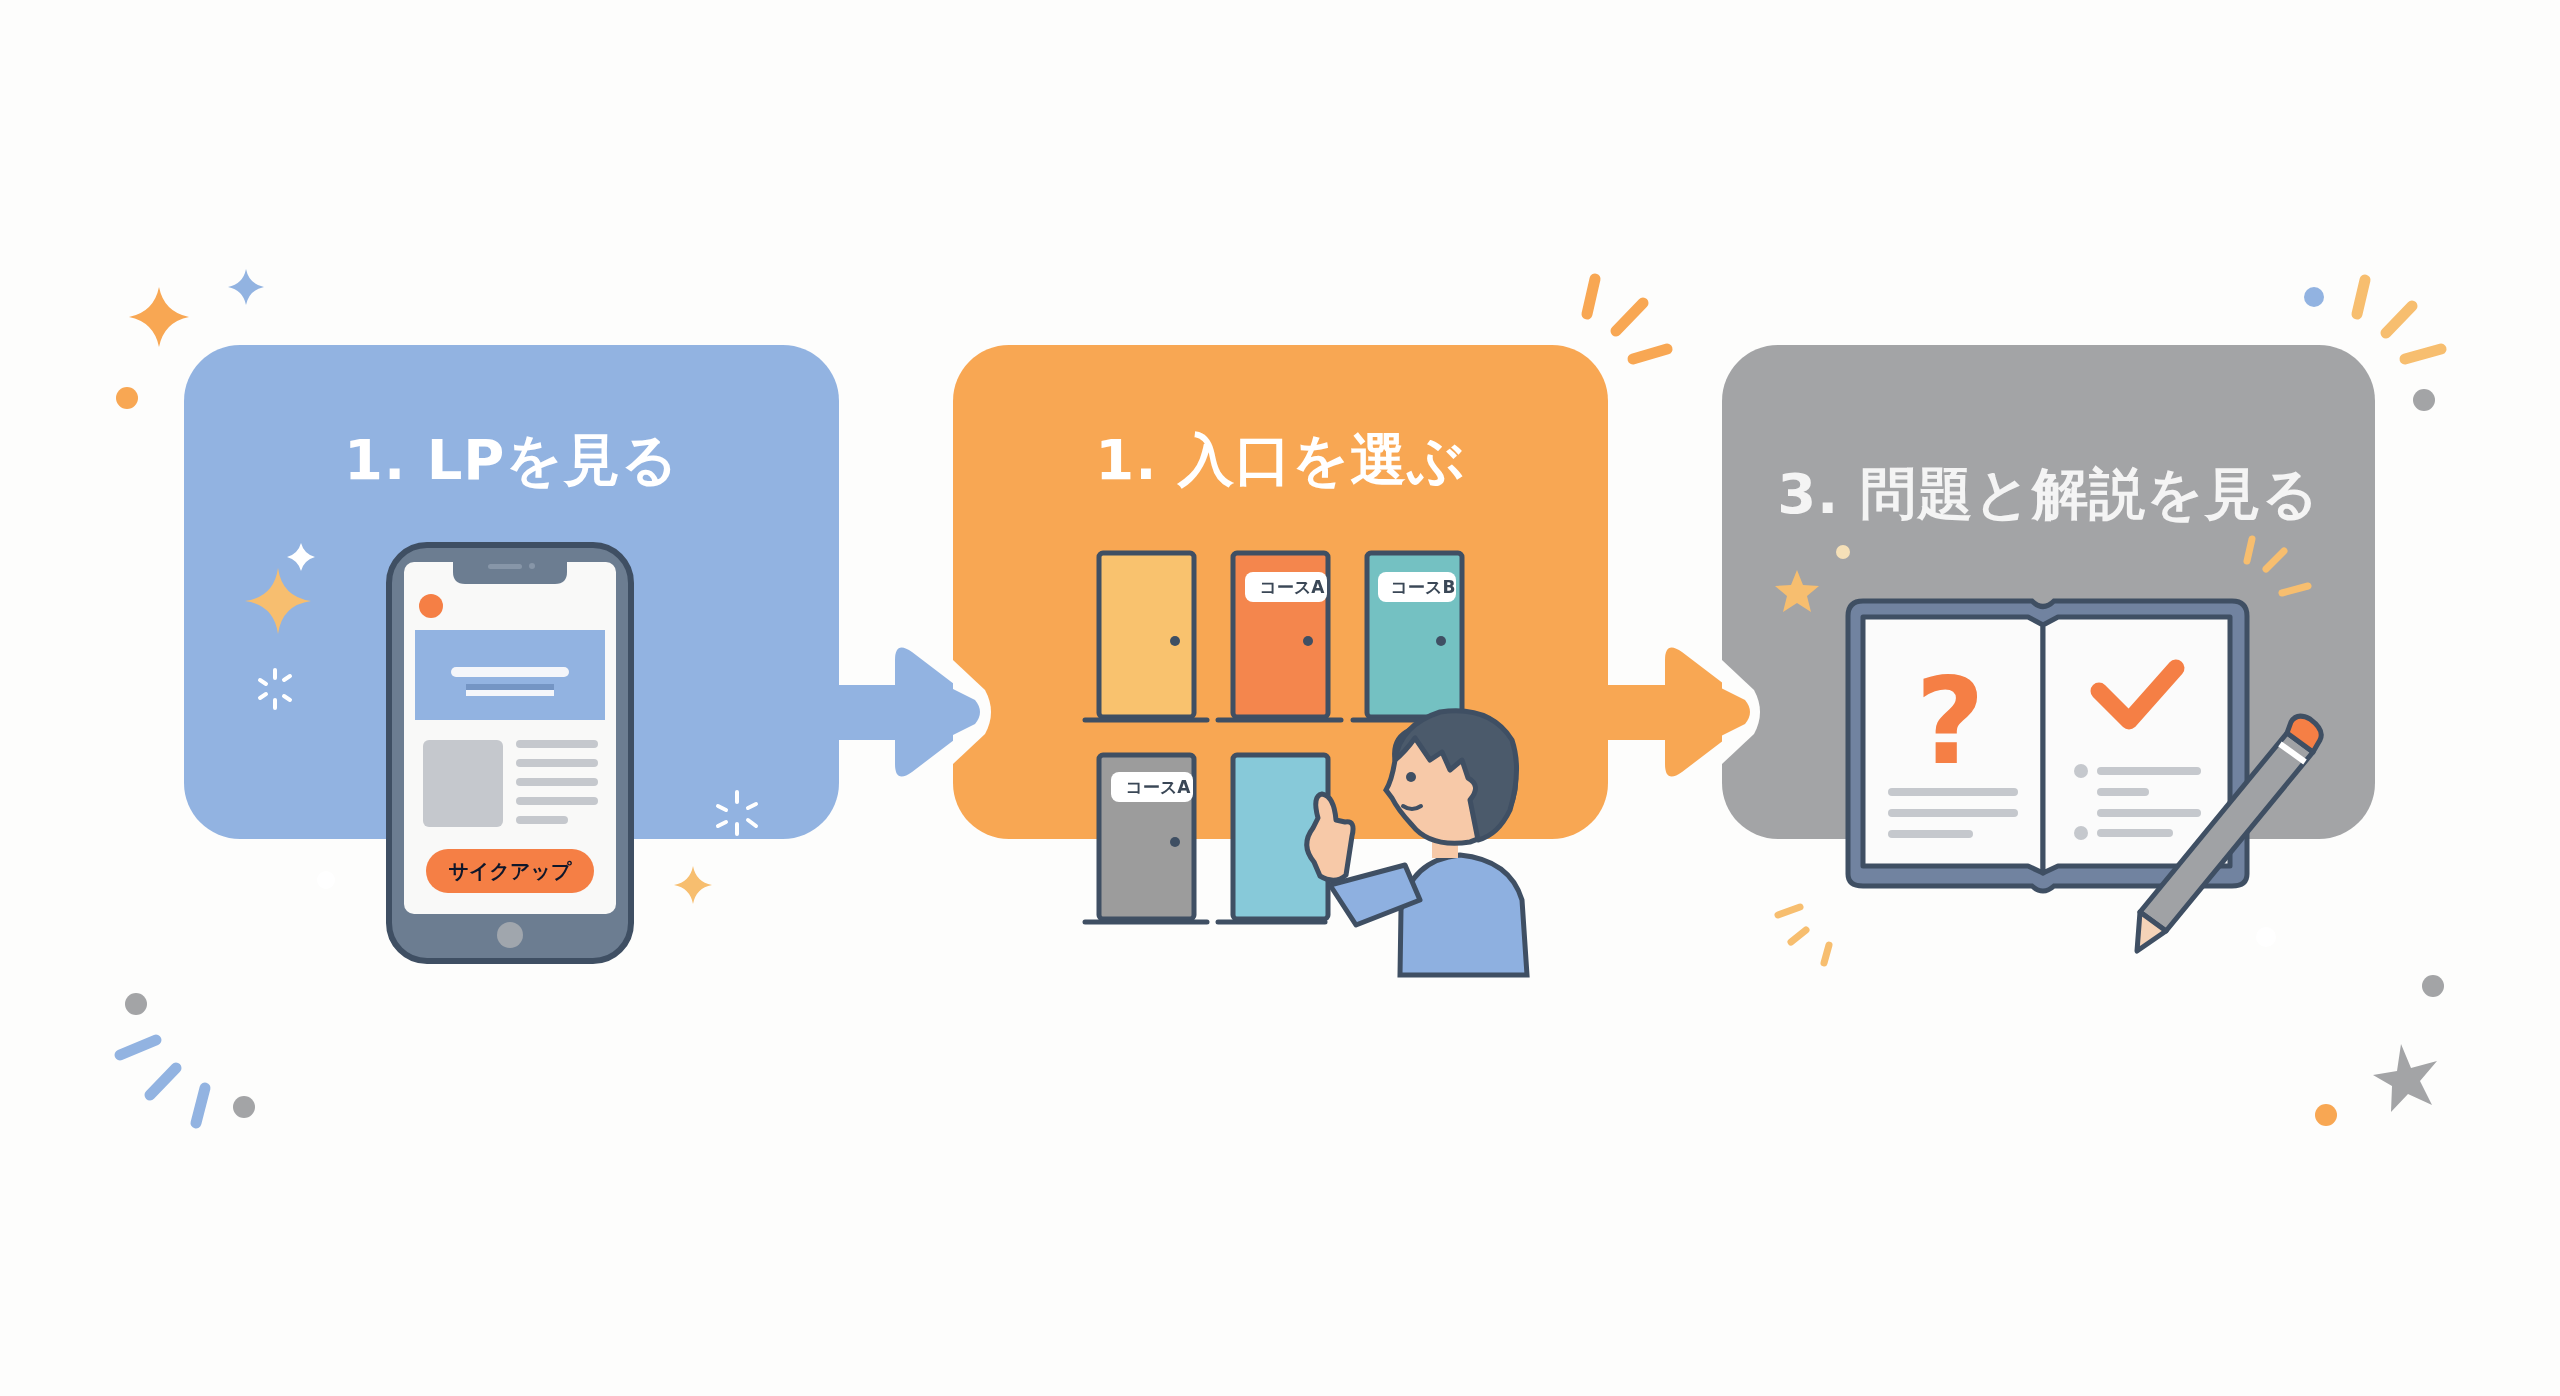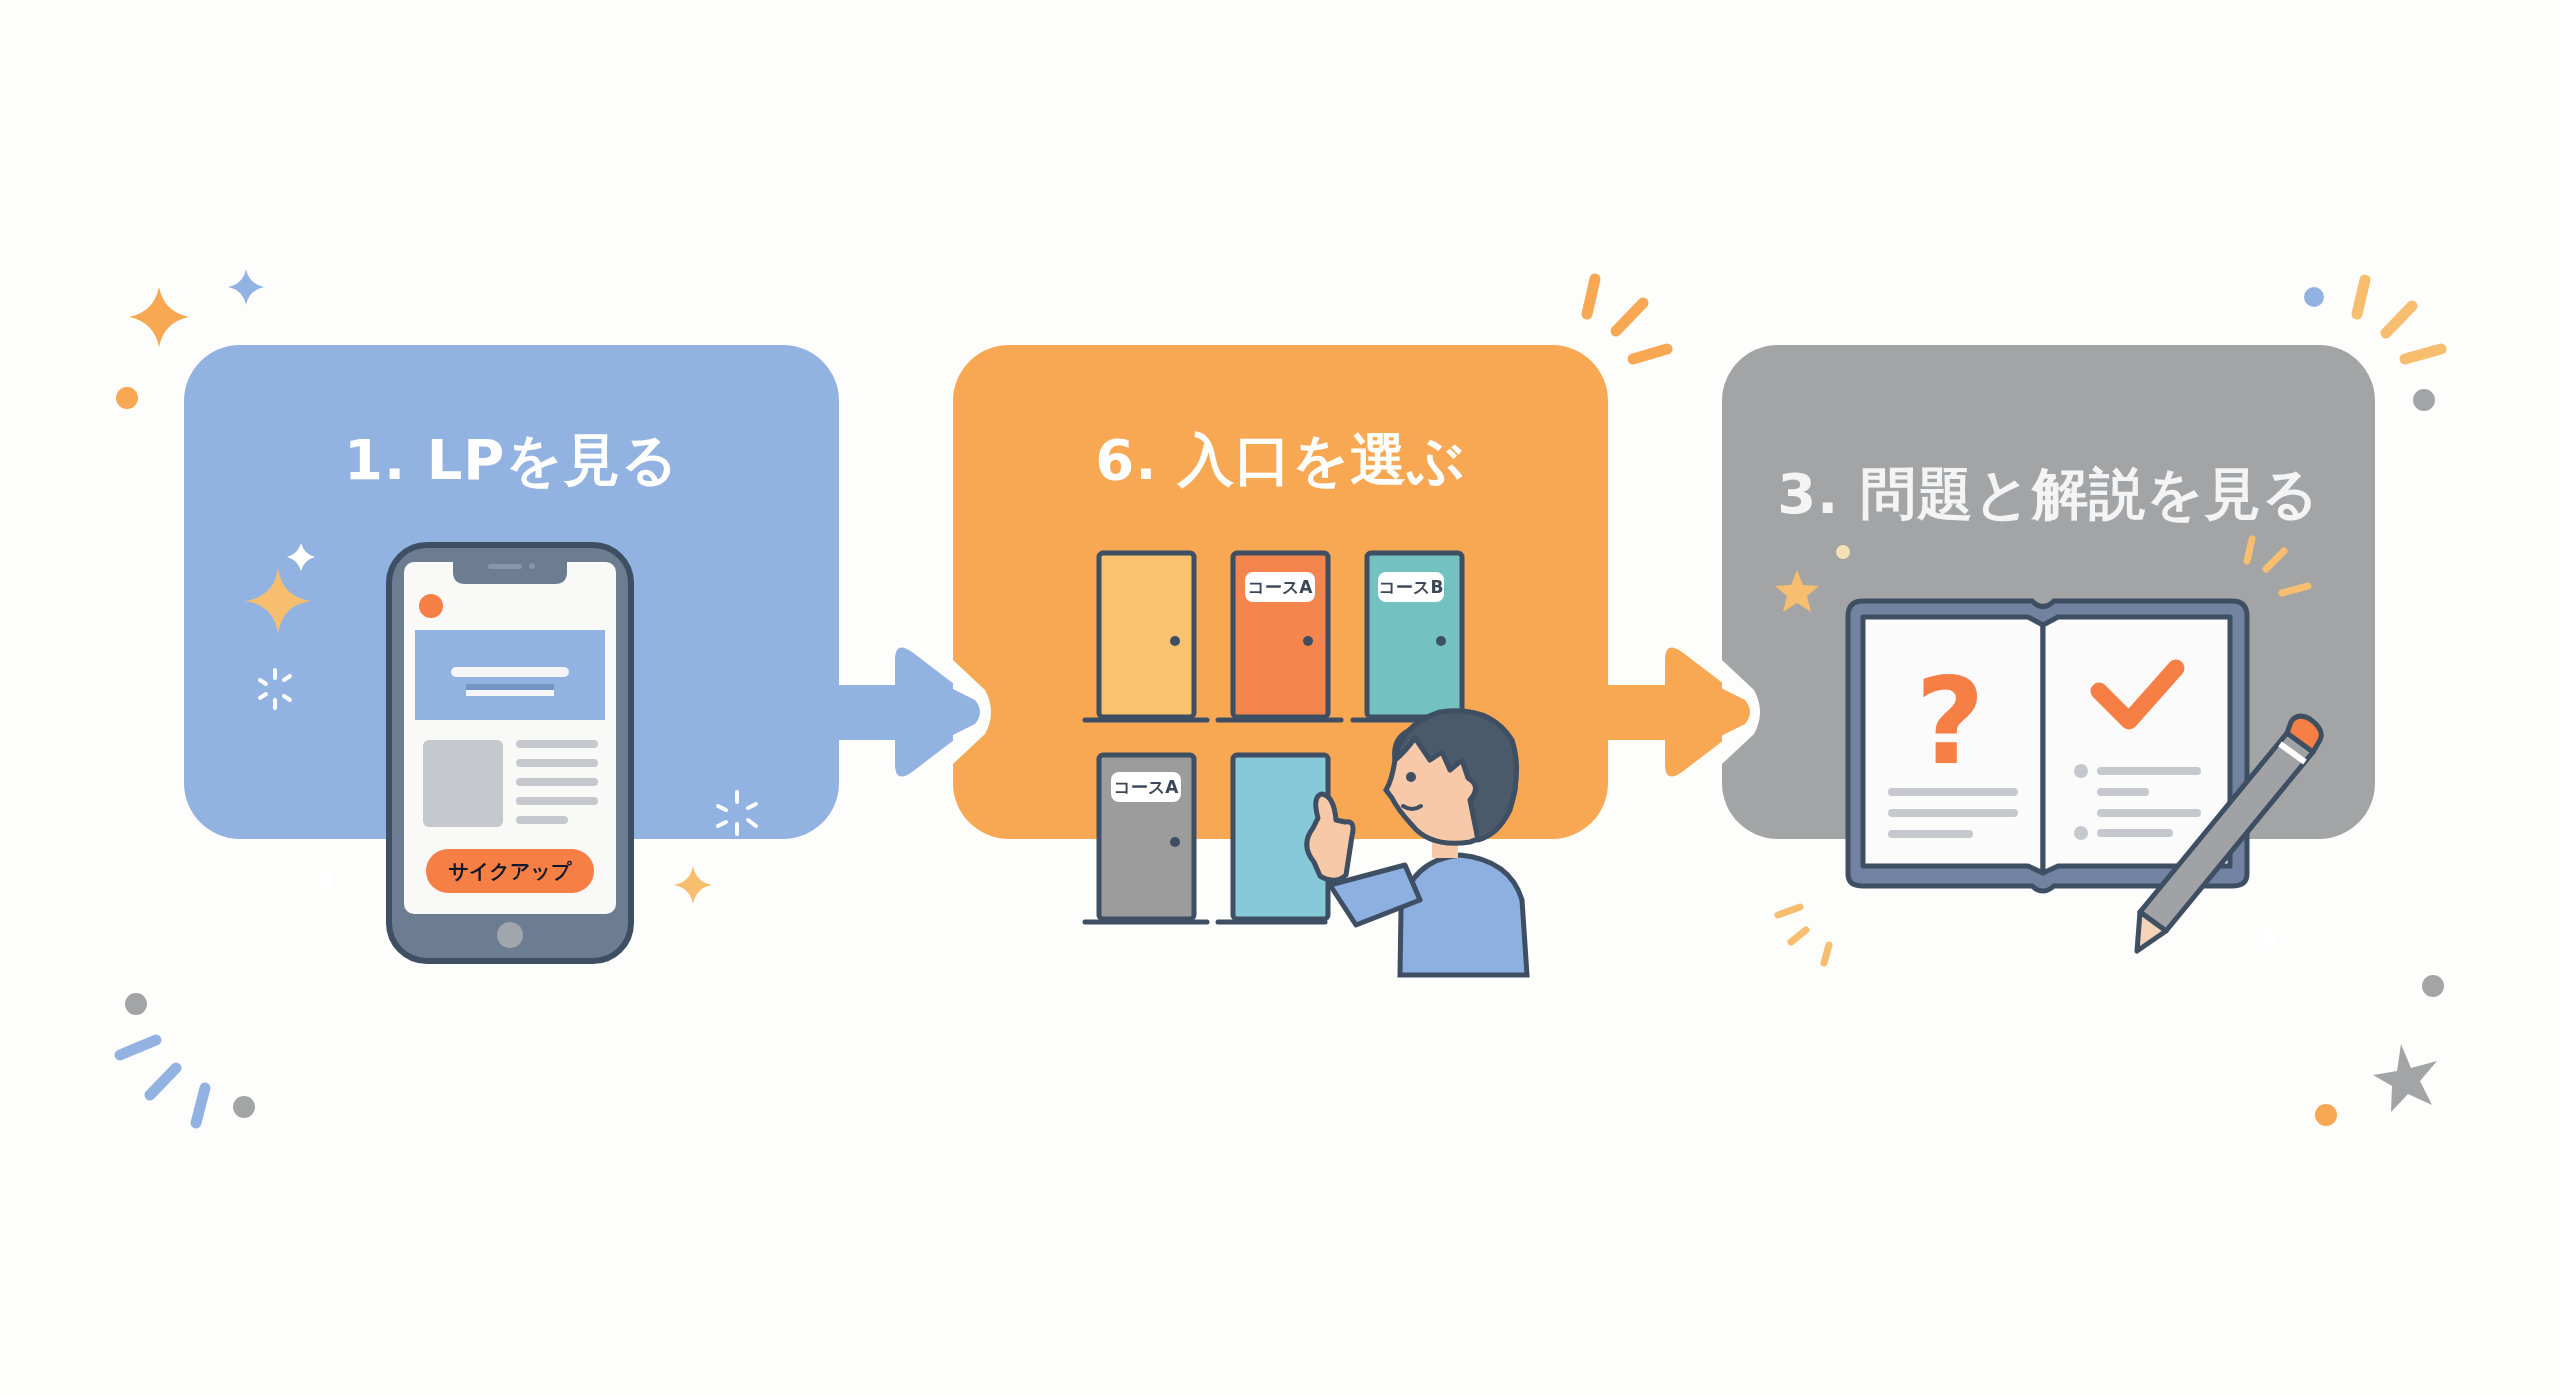--- a/index.html
+++ b/index.html
@@ -10,35 +10,35 @@
   .panel-title { position: absolute; left: 0; right: 0; top: 80px; text-align: center;
                  color: #ffffff; font-weight: bold; font-size: 56px; line-height: 70px;
                  letter-spacing: 1px; }
   .p1 { left: 184px; width: 655px; background: #92b3e1; }
   .p2 { left: 953px; width: 655px; background: #f8a753; }
   .p3 { left: 1722px; width: 653px; background: #a3a4a6; }
   .p3 .panel-title { color: #f4f4f4; margin-top: 34px; }
   svg text { font-family: "DejaVu Sans", "Liberation Sans", sans-serif; font-weight: bold; }
   .door-label { position: absolute; background: #ffffff; border-radius: 8px;
                 font-size: 17px; font-weight: bold; color: #3a4756;
-                text-align: center; line-height: 30px; height: 30px; }
+                text-align: center; line-height: 30px; height: 30px; padding-left: 12px; }
   .cta { position: absolute; left: 426px; top: 849px; width: 168px; height: 44px;
          background: #f57f45; border-radius: 22px; color: #0f172a; font-size: 20px;
          font-weight: bold; text-align: center; line-height: 44px; }
 </style>
 </head>
 <body>
 
 <div class="canvas">
 
   <div class="panel p1">
     <div class="panel-title">1. LPを見る</div>
   </div>
   <div class="panel p2">
-    <div class="panel-title">6. 入口を選ぶ</div>
+    <div class="panel-title">1. 入口を選ぶ</div>
   </div>
   <div class="panel p3">
     <div class="panel-title">3. 問題と解説を見る</div>
   </div>
 
   <svg class="canvas" width="2560" height="1396" viewBox="0 0 2560 1396">
 
     <g>
       <path d="M830 685 H895 V660 Q895 640 912 652 L975 700 Q985 712 975 724 L912 772 Q895 784 895 764 V740 H830 Z" fill="#92b3e1" stroke="#fdfdfc" stroke-width="0"></path>
       <path d="M953 630 L953 660 L985 690 Q995 712 985 734 L953 764 L953 795" fill="none" stroke="#fdfdfc" stroke-width="0"></path>

